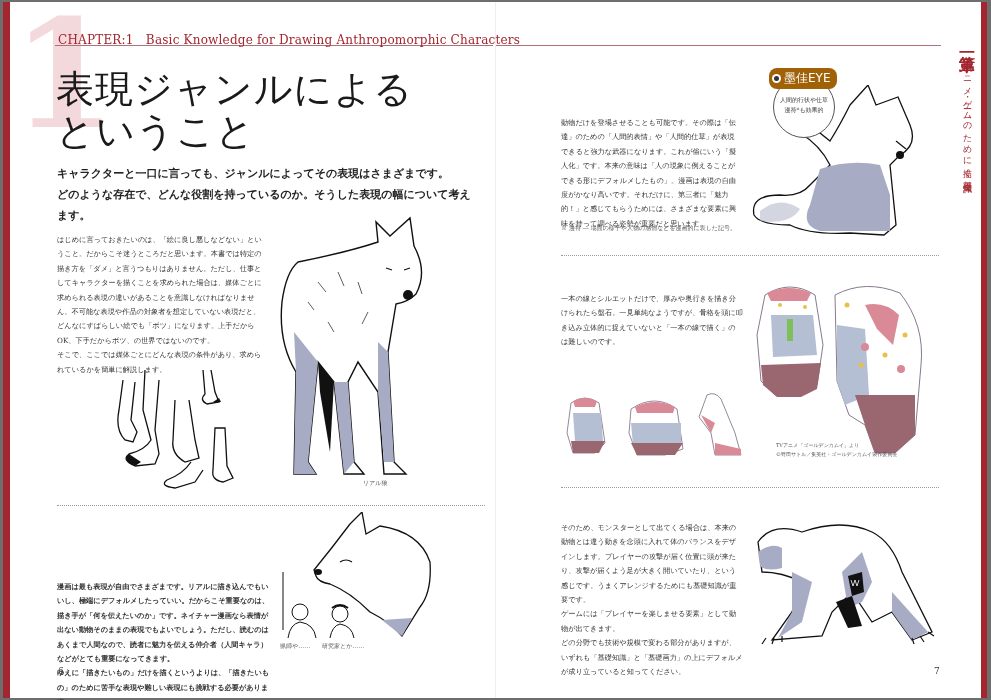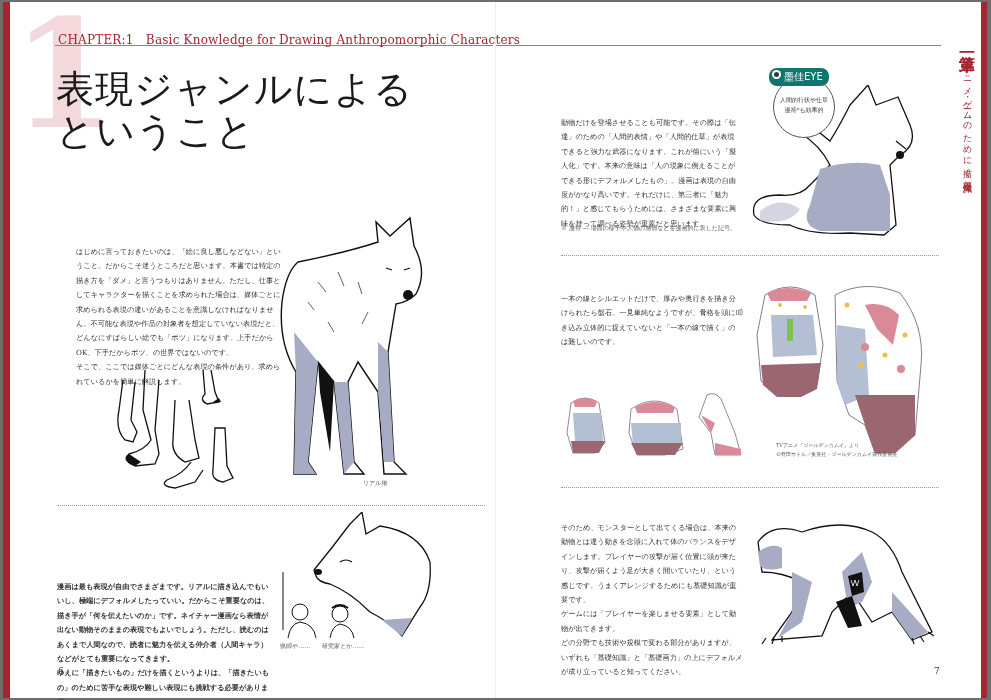--- a/index.html
+++ b/index.html
@@ -14,35 +14,35 @@
     .gutter { position: absolute; left: 495px; top: 2px; width: 1px; height: 696px; background: #eee; }
 
     .bignum { position: absolute; left: 12px; top: 4px; font-family: "DejaVu Serif", serif; font-size: 150px; line-height: 140px; font-weight: bold; color: #f4d9dc; }
     .chapter-line { position: absolute; left: 55px; top: 45px; width: 438px; border-bottom: 1.5px solid #b0707a; }
     .chapter-label { position: absolute; left: 58px; top: 32px; font-size: 12px; color: #a3262f; letter-spacing: 0.2px; }
 
     .title { position: absolute; left: 56px; top: 68px; font-size: 38px; line-height: 42px; color: #1a1a1a; font-family: "DejaVu Serif", serif; letter-spacing: 1px; }
     .lead { position: absolute; left: 57px; top: 163px; font-size: 11px; line-height: 21px; font-weight: bold; color: #222; width: 420px; }
 
     .body-text { position: absolute; font-size: 7.2px; line-height: 14.4px; color: #333; }
-    .intro { left: 57px; top: 245px; width: 210px; margin-left: 19px; }
+    .intro { left: 57px; top: 233px; width: 210px; }
 
     .section-head { position: absolute; font-size: 13px; font-weight: bold; color: #ffffff; }
     .dotted { position: absolute; border-bottom: 1.5px dotted #999; }
 
     .caption { position: absolute; font-size: 6px; color: #555; }
     .page-num { position: absolute; top: 666px; font-size: 9px; color: #333; }
 
     .art { position: absolute; }
 
     .side-tab { position: absolute; left: 955px; top: 28px; width: 24px; text-align: center; }
     .side-chapter { writing-mode: vertical-rl; font-size: 16px; font-weight: bold; color: #a3262f; line-height: 20px; display: inline-block; }
     .side-sub { writing-mode: vertical-rl; font-size: 9px; color: #a3262f; display: inline-block; margin-top: 8px; letter-spacing: 1px; }
 
-    .eye-badge { position: absolute; left: 769px; top: 68px; background: #0f766e; color: #fff; font-size: 10px; padding: 2px 6px 2px 3px; border-radius: 8px; font-family: "DejaVu Sans", sans-serif; display: flex; gap: 3px; }
+    .eye-badge { position: absolute; left: 769px; top: 68px; background: #a16207; color: #fff; font-size: 12px; padding: 2px 6px 2px 3px; border-radius: 8px; font-family: "DejaVu Sans", sans-serif; display: flex; align-items: center; gap: 3px; }
     .eye-badge .dot { width: 9px; height: 9px; border-radius: 50%; background: #fff; display: inline-block; position: relative; }
     .eye-badge .dot::after { content: ""; position: absolute; left: 2px; top: 2px; width: 5px; height: 5px; background: #333; border-radius: 50%; }
     .eye-bubble { position: absolute; left: 773px; top: 76px; width: 62px; height: 62px; border: 1px solid #555; border-radius: 50%; background: #fff; font-size: 6px; font-family: "DejaVu Sans", sans-serif; text-align: center; padding-top: 18px; line-height: 10px; color: #333; }
   </style>
 </head>
 <body>
 
 <div class="spread">
   <div class="page page-left"></div>
   <div class="page page-right"></div>
@@ -52,20 +52,24 @@
 
   <div class="bignum">1</div>
   <div class="chapter-line"></div>
   <div class="chapter-label">CHAPTER:1　Basic Knowledge for Drawing Anthropomorphic Characters</div>
 
   <div class="title">
     <div>表現ジャンルによる</div>
     <div>ということ</div>
   </div>
 
+  <div class="lead">
+    <div>キャラクターと一口に言っても、ジャンルによってその表現はさまざまです。</div>
+    <div>どのような存在で、どんな役割を持っているのか。そうした表現の幅について考えます。</div>
+  </div>
 
   <div class="body-text intro">
     <p>はじめに言っておきたいのは、「絵に良し悪しなどない」ということ。だからこそ迷うところだと思います。本書では特定の描き方を「ダメ」と言うつもりはありません。ただし、仕事としてキャラクターを描くことを求められた場合は、媒体ごとに求められる表現の違いがあることを意識しなければなりません。不可能な表現や作品の対象者を想定していない表現だと、どんなにすばらしい絵でも「ボツ」になります。上手だからOK、下手だからボツ、の世界ではないのです。</p>
     <p>そこで、ここでは媒体ごとにどんな表現の条件があり、求められているかを簡単に解説します。</p>
   </div>
 
   <svg class="art" style="left:115px; top:370px;" width="125" height="120" viewBox="0 0 125 120">
     <g fill="none" stroke="#111" stroke-width="1.3">
       <path d="M8 10 L4 40 Q0 60 10 70 L18 72 L22 62 L16 50 L20 12"></path>
       <path d="M30 0 L28 40 L36 70 Q30 80 14 84 Q6 90 20 96 L40 94 L44 84 L40 60 L44 10"></path>

